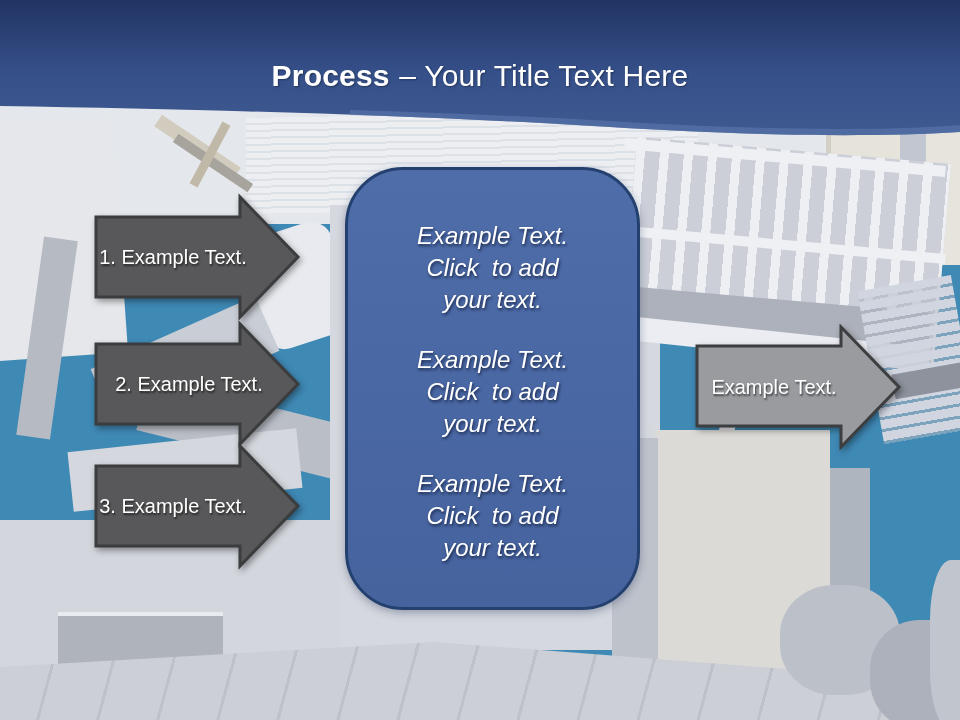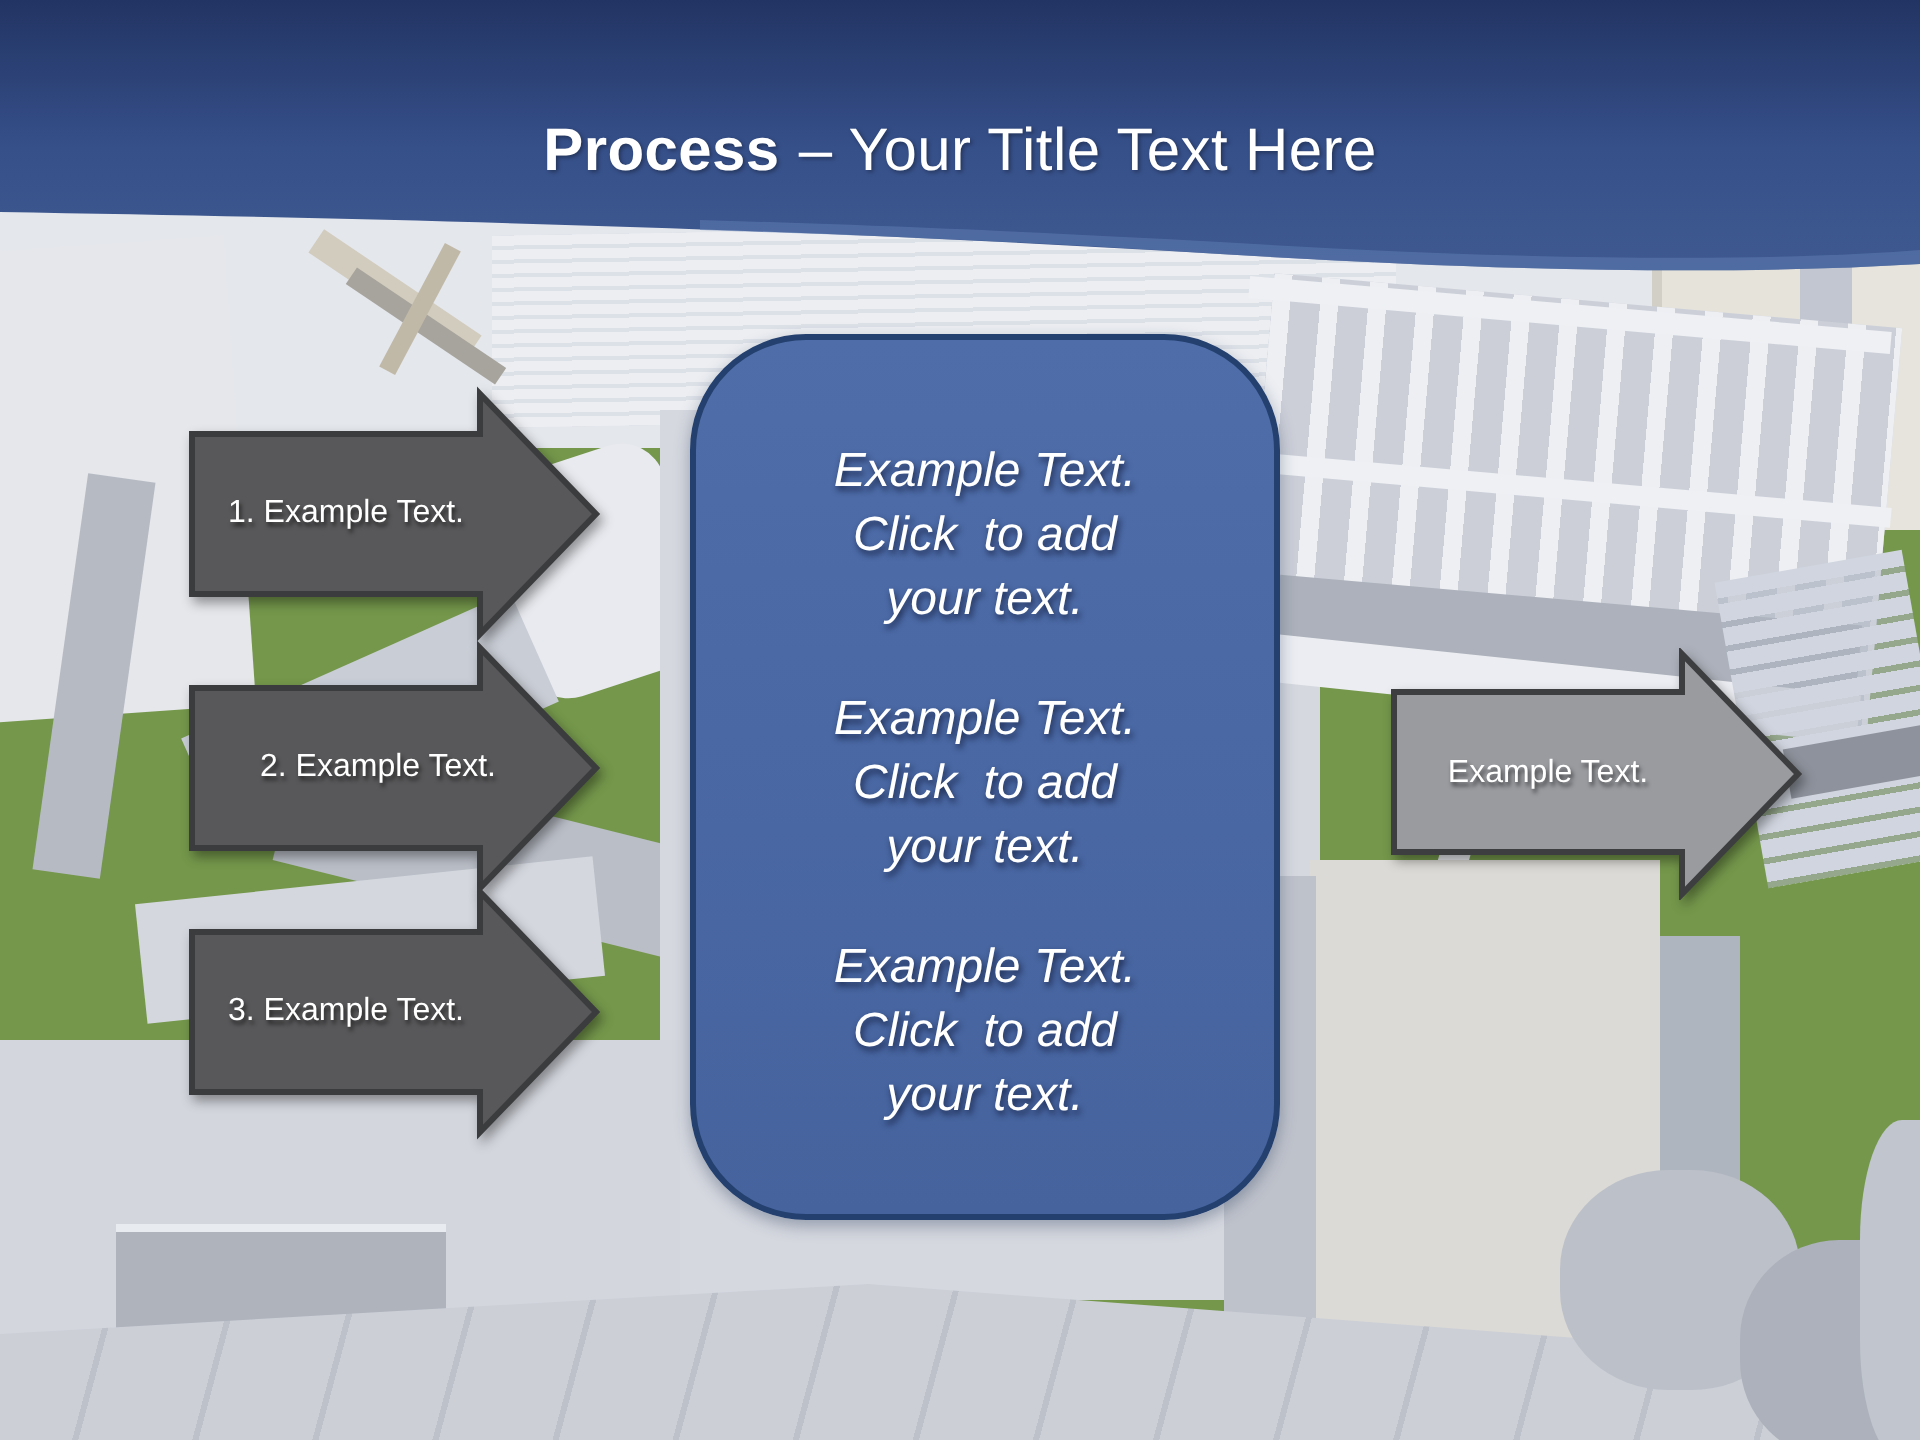--- a/index.html
+++ b/index.html
@@ -1,37 +1,37 @@
 <!DOCTYPE html>
 <html><head>
 <meta charset="utf-8">
 <style>
   html,body{margin:0;padding:0;background:#222;}
   .slide{
     position:relative;width:960px;height:720px;overflow:hidden;
-    background:#4d7c0f;
+    background:#0369a1;
     font-family:"Liberation Sans", sans-serif;
   }
   
   .photo{position:absolute;inset:0;}
   .photo .ph{position:absolute;}
   .photo::after{content:"";position:absolute;inset:0;background:rgba(219,224,232,.28);}
   
   .header-wave{position:absolute;top:0;left:0;width:960px;height:150px;}
   .title{
     position:absolute;top:56px;left:0;width:960px;margin:0;
     text-align:center;color:#ffffff;font-size:30px;line-height:40px;font-weight:400;
     text-shadow:1px 1px 2px rgba(0,0,0,.35);letter-spacing:.2px;
   }
   .title .title-bold{font-weight:700;}
   .title .title-rest{margin-left:.32em;font-weight:400;}
   
   .arrow-svg{position:absolute;filter:drop-shadow(2px 3px 3px rgba(0,0,0,.38));}
   .arrow-label{
-    position:absolute;color:#fff;font-size:16px;line-height:28px;height:28px;
+    position:absolute;color:#fff;font-size:20px;line-height:28px;height:28px;
     text-align:center;text-shadow:1px 2px 2px rgba(0,0,0,.6);white-space:pre;
   }
   
   .panel{
     position:absolute;left:345px;top:167px;width:295px;height:443px;
     box-sizing:border-box;border:3px solid #24406f;border-radius:58px;
     background:linear-gradient(180deg,#4f6da9 0%,#4a68a4 45%,#46639e 100%);
     box-shadow:0 3px 8px rgba(30,45,80,.35);
     display:flex;flex-direction:column;gap:28px;padding:50px 14px 0 14px;
   }

